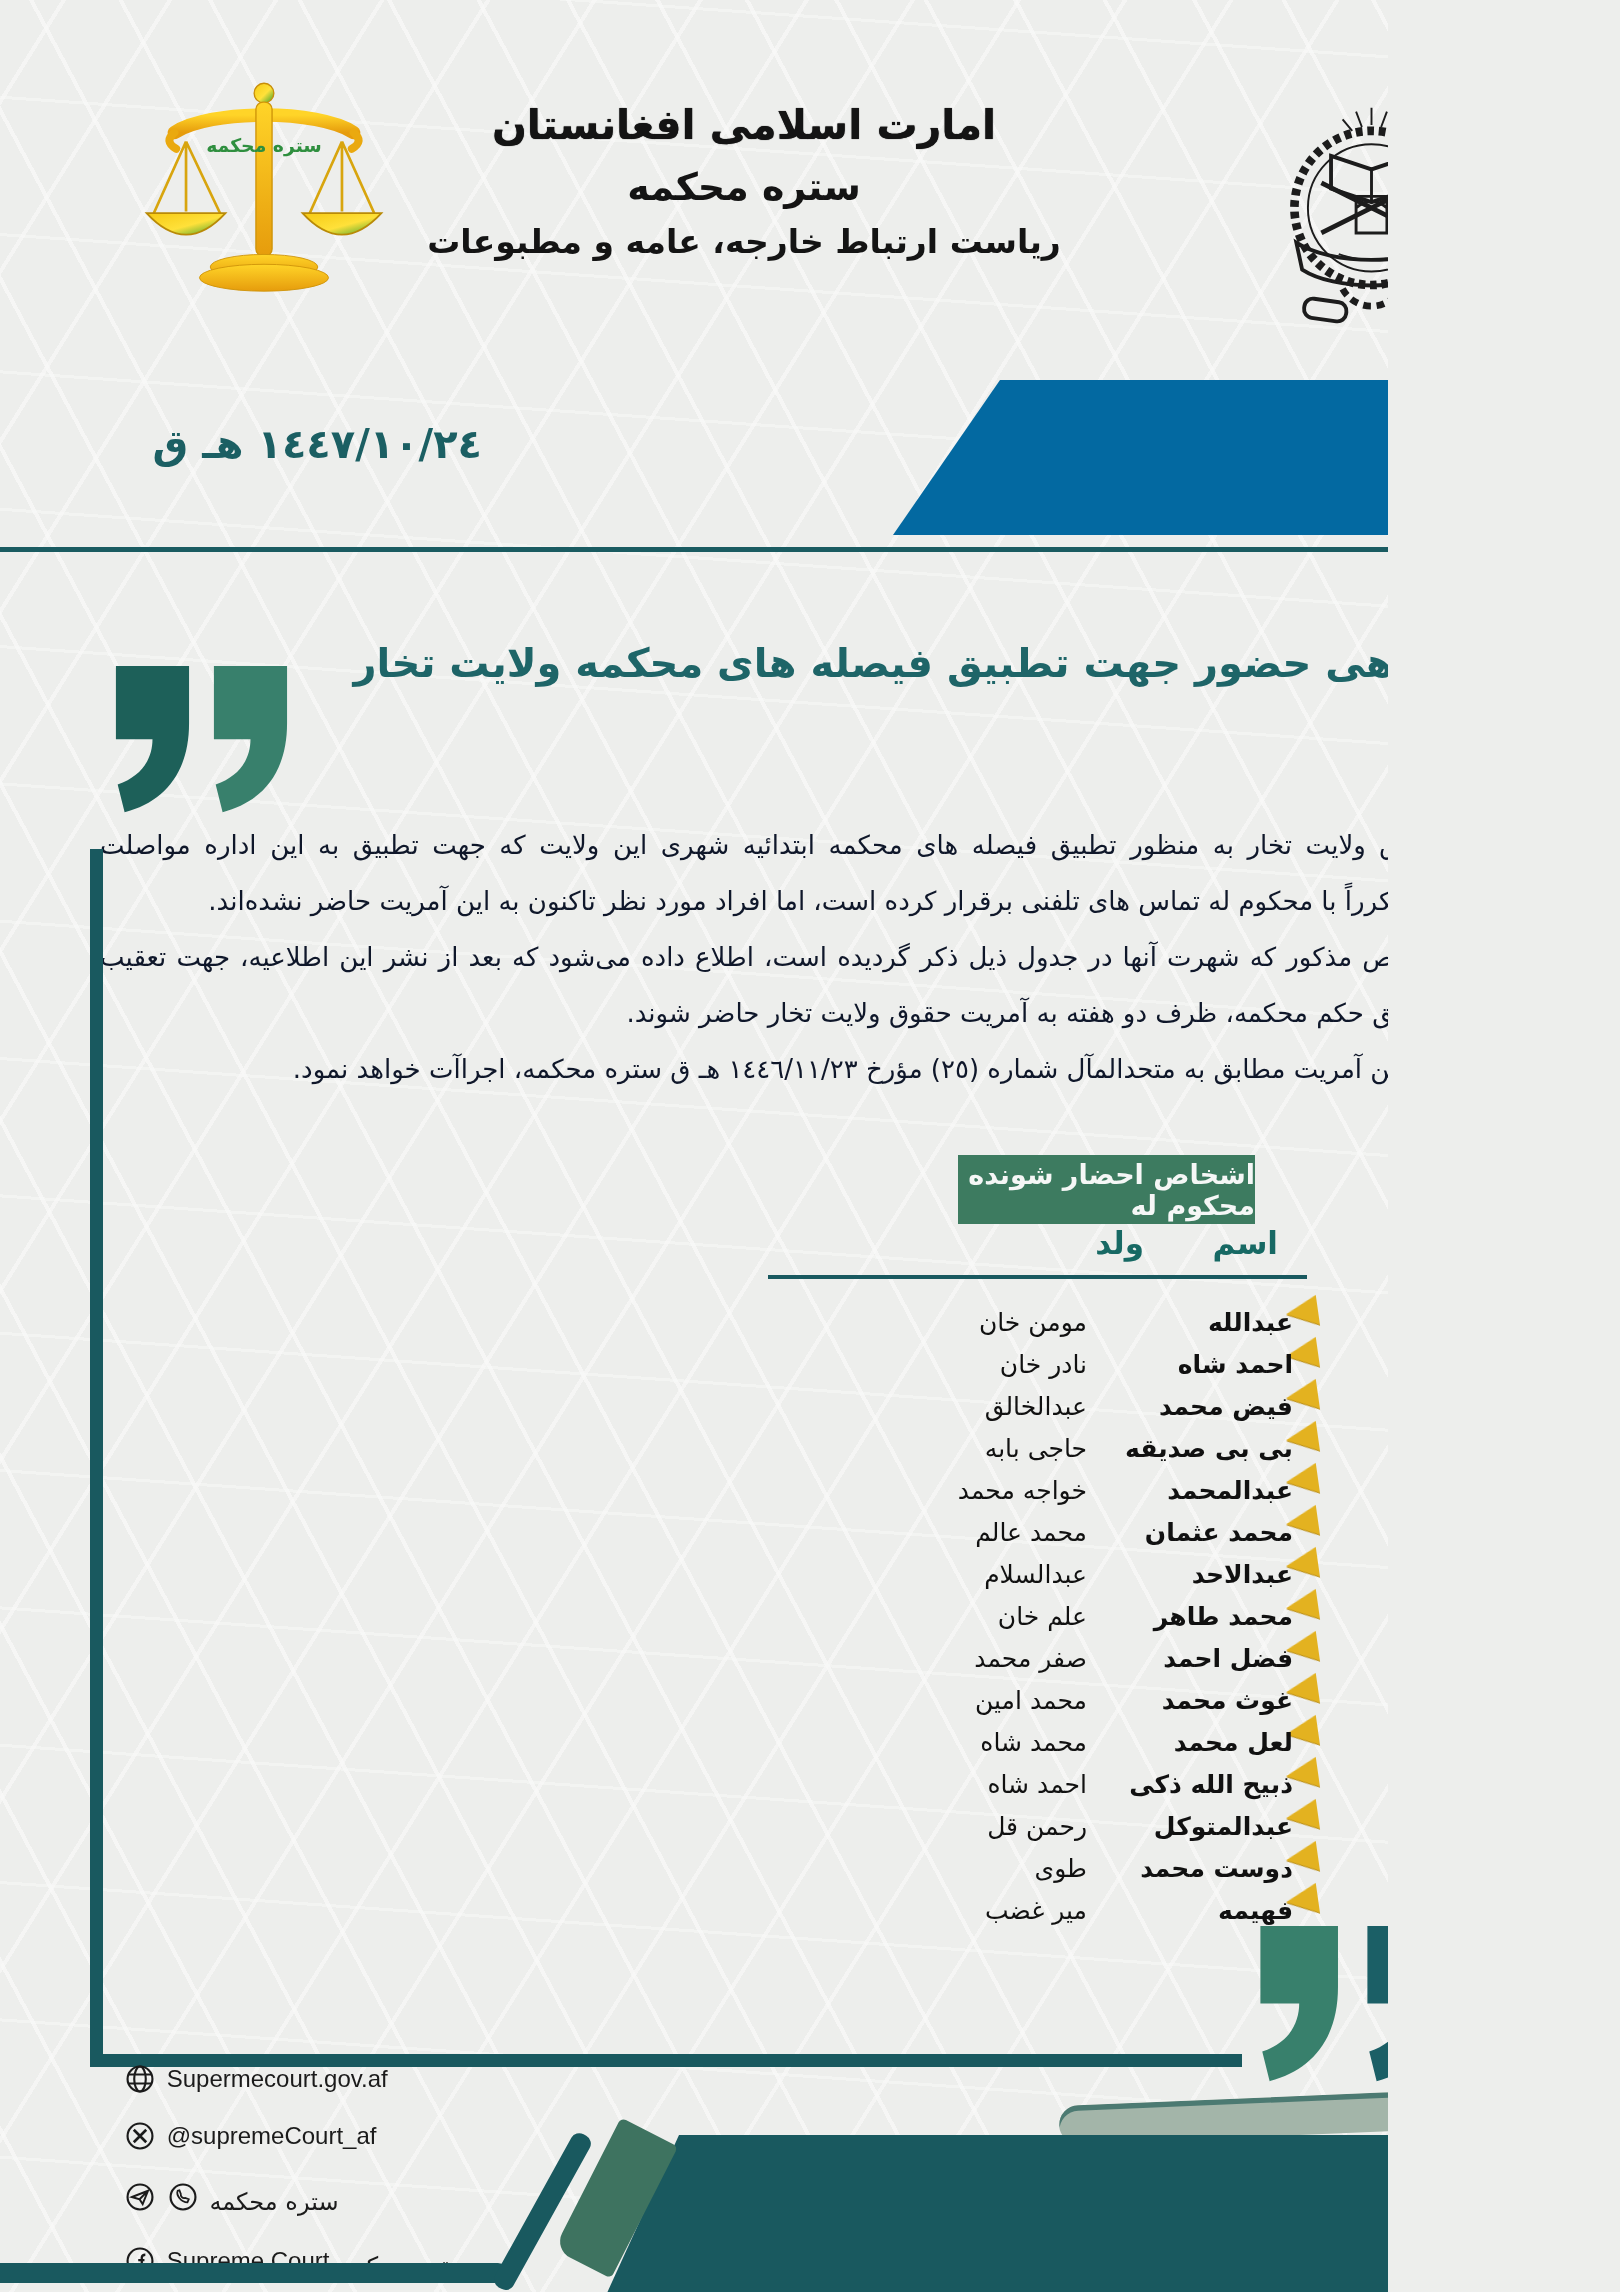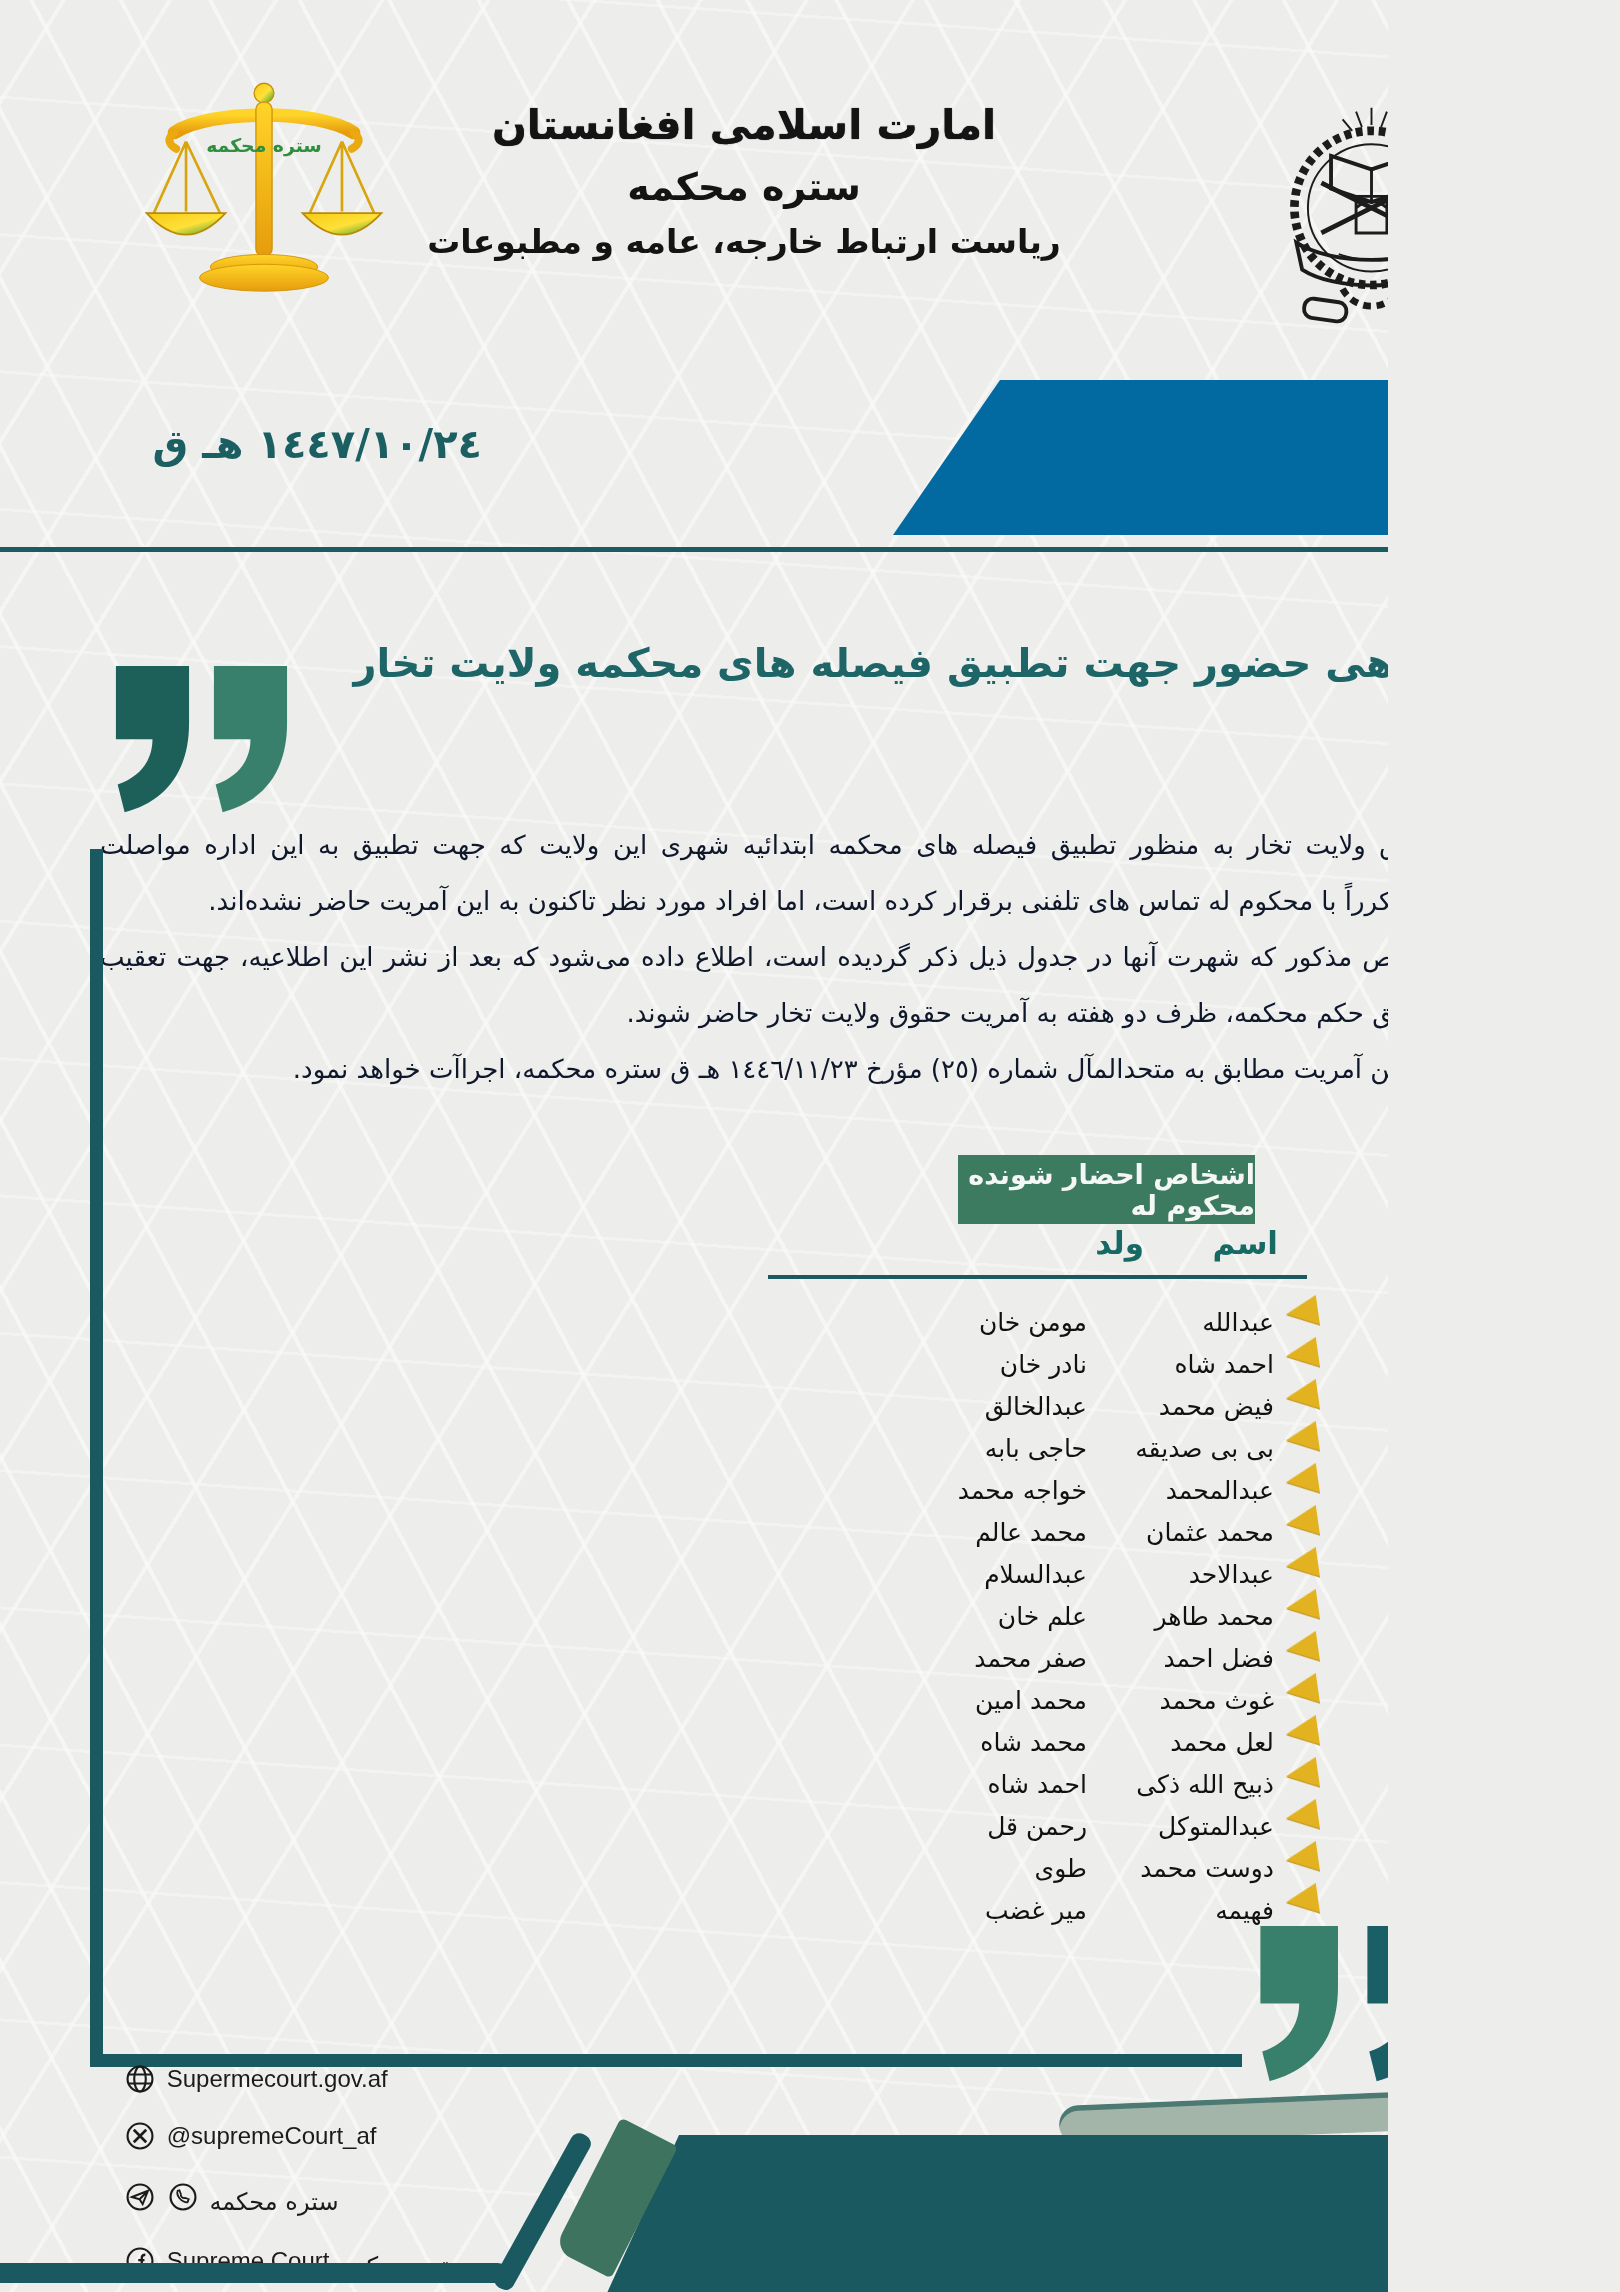--- a/index.html
+++ b/index.html
@@ -37,21 +37,21 @@
   .rule-bottom{position:absolute;left:90px;top:2054px;width:1152px;height:13.4px;background:#19595f;}
   
   .badge{position:absolute;left:958px;top:1144px;width:297px;height:69px;background:#3d7b60;
          color:#f5f7f6;font-size:27px;font-weight:bold;display:flex;align-items:center;justify-content:center;}
   .thead{position:absolute;left:761px;top:1225px;width:573px;height:47px;font-size:31px;font-weight:bold;color:#176964;}
   .thead .c-name{position:absolute;right:56px;}
   .thead .c-father{position:absolute;right:190px;}
   .thead-line{position:absolute;left:768px;top:1275px;width:539px;height:3.6px;background:#19595f;}
   .tbl{position:absolute;left:761px;top:1291px;width:573px;}
   .trow{position:relative;height:42px;font-size:25px;color:#111;}
-  .trow .name{position:absolute;right:60px;top:50%;transform:translateY(-52%);}
+  .trow .name{position:absolute;right:41px;top:50%;transform:translateY(-52%);font-weight:bold;}
   .trow .father{position:absolute;right:247px;top:50%;transform:translateY(-52%);}
   .trow .bullet{position:absolute;right:16px;top:50%;transform:translateY(-50%) rotate(-8deg);
     width:0;height:0;border-top:15px solid transparent;border-bottom:15px solid transparent;
     border-right:32px solid #e3b220;filter:drop-shadow(0 1.8px 0 #b78a12);}
   
   .social{position:absolute;left:124px;top:2063px;width:1227px;display:flex;align-items:flex-start;
           gap:12.5px;font-size:24px;color:#1b1b1b;flex-direction:column;}
   .social .grp{display:flex;align-items:center;gap:10.7px;white-space:nowrap;}
   .social .sp{flex:1;}
   .social .lat{font-family:"Liberation Sans",sans-serif;}

